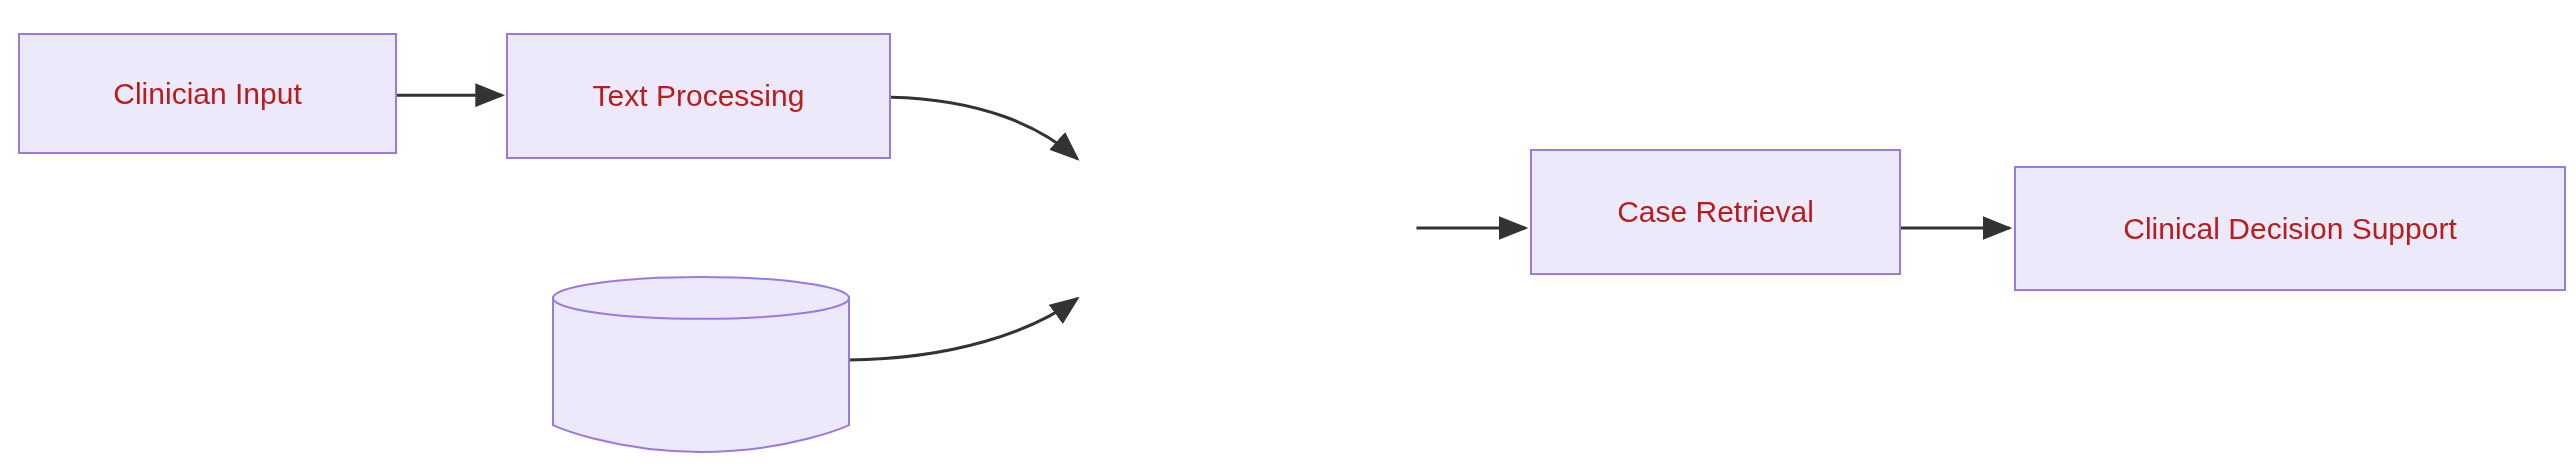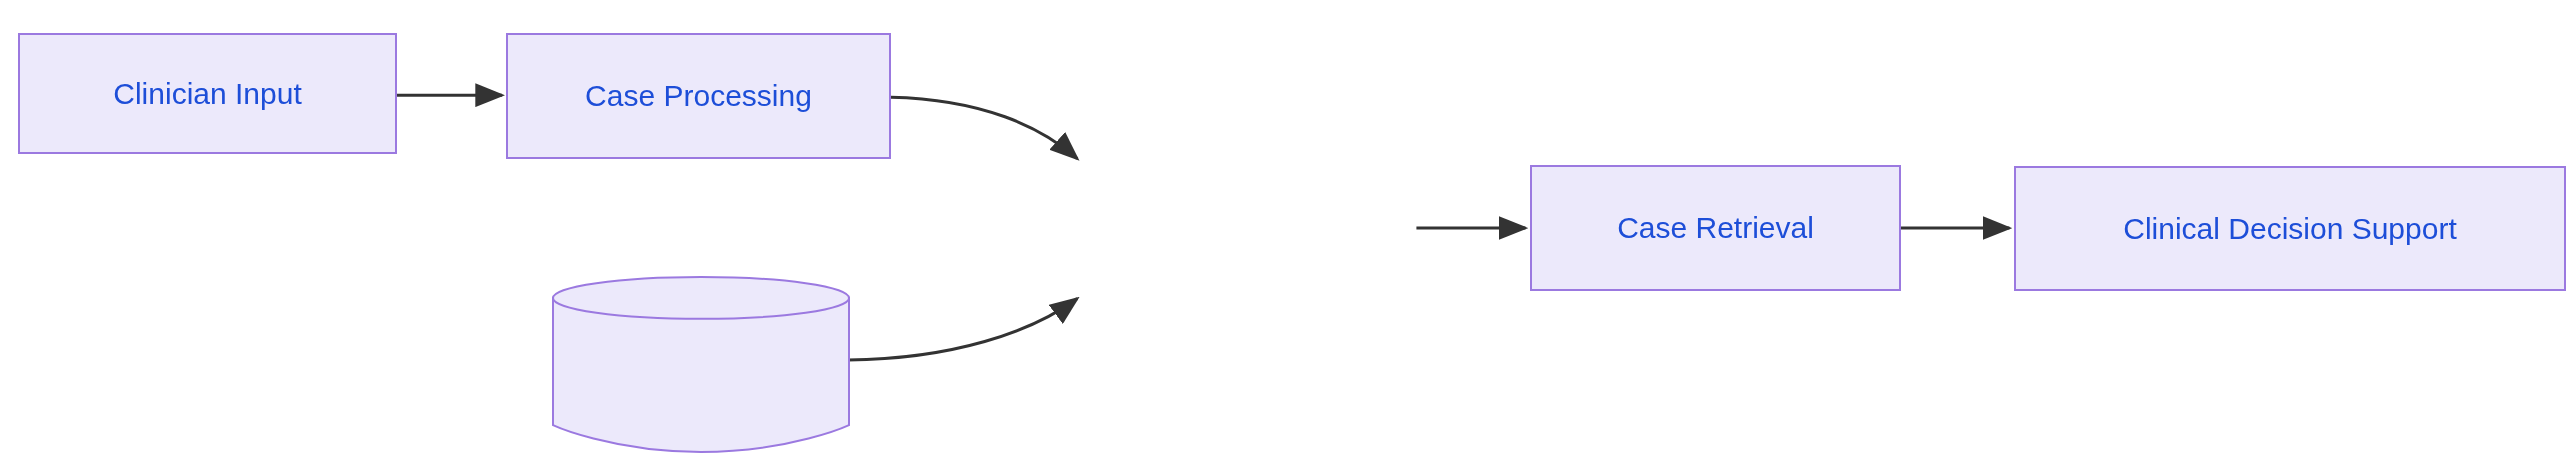--- a/index.html
+++ b/index.html
@@ -34,28 +34,28 @@
     justify-content: center;
     background: #ece9fb;
     border: 2px solid #9b79e0;
     color: #333333;
     font-size: 30px;
     font-family: "Liberation Sans", sans-serif;
     line-height: 1.2;
     white-space: nowrap;
   }
   .node-label {
-    color: #1d4ed8;
+    color: #b91c1c;
     font-size: 30px;
   }
   
   #node-clinician-input { left: 18px;   top: 33px;  width: 379px; height: 121px; }
   #node-text-processing { left: 506px;  top: 33px;  width: 385px; height: 126px; }
   #node-similarity-search { left: 1004px; top: 167px; width: 413px; height: 124px; }
-  #node-case-retrieval  { left: 1530px; top: 165px; width: 371px; height: 126px; }
+  #node-case-retrieval  { left: 1530px; top: 149px; width: 371px; height: 126px; }
   #node-clinical-decision-support { left: 2014px; top: 166px; width: 552px; height: 125px; align-items: center; }
 
   
   #node-case-repository {
     position: absolute;
     left: 552px;
     top: 276px;
     width: 298px;
     height: 177px;
     background: transparent;
@@ -98,21 +98,21 @@
     <line x1="1428" y1="230" x2="1538" y2="230" stroke="#333333" stroke-width="3" marker-end="url(#arrowhead)"></line>
 
     <line x1="1916" y1="230" x2="2026" y2="230" stroke="#333333" stroke-width="3" marker-end="url(#arrowhead)"></line>
   </svg>
 
   <div class="node" id="node-clinician-input">
     <span class="node-label">Clinician Input</span>
   </div>
 
   <div class="node" id="node-text-processing">
-    <span class="node-label">Case Processing</span>
+    <span class="node-label">Text Processing</span>
   </div>
 
   <div id="node-case-repository">
     <svg class="cyl-svg" viewBox="0 0 300 178" width="298" height="177" xmlns="http://www.w3.org/2000/svg">
 
       <path d="M 1,22 L 1,150 C 1,150 60,177 150,177 C 240,177 299,150 299,150 L 299,22 Z" fill="#ece9fb" stroke="#9b79e0" stroke-width="2"></path>
 
       <ellipse cx="150" cy="22" rx="149" ry="21" fill="#ece9fb" stroke="#9b79e0" stroke-width="2"></ellipse>
     </svg>
   </div>

